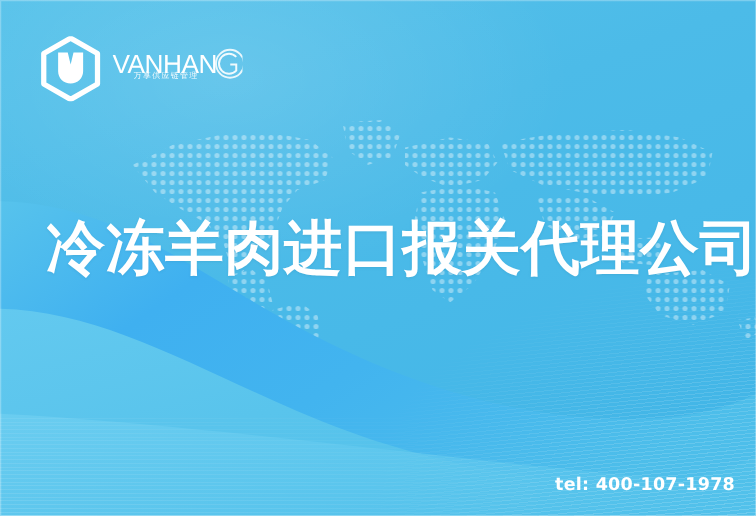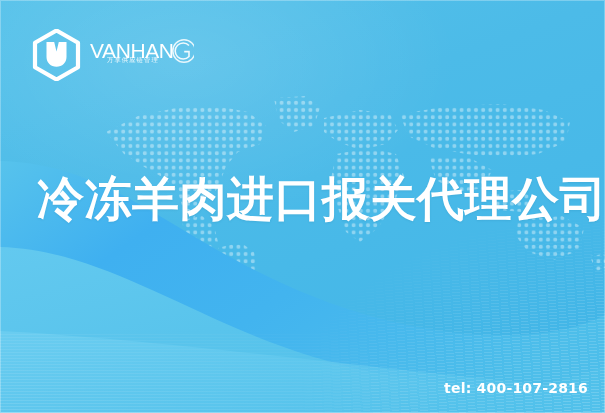--- a/index.html
+++ b/index.html
@@ -234,16 +234,16 @@
         <text x="0" y="20" font-family="'Liberation Sans', sans-serif" font-size="21" letter-spacing="-0.4" fill="#ffffff">VANHAN</text>
         <circle cx="94" cy="13" r="11.2" fill="none" stroke="#ffffff" stroke-width="1.5" opacity="0.85"></circle>
         <path d="M99,7.5 A8,8 0 1 0 99,18.5 L99,13.6 L94.2,13.6" fill="none" stroke="#ffffff" stroke-width="1.6" opacity="0.9"></path>
       </svg>
       <div class="logo-sub">万享供应链管理</div>
     </div>
   </div>
 
   <div class="headline">冷冻羊肉进口报关代理公司</div>
 
-  <div class="tel">tel: 400-107-2816</div>
+  <div class="tel">tel: 400-107-1978</div>
 
   <div class="frame"></div>
 </div>
 
 </body></html>

